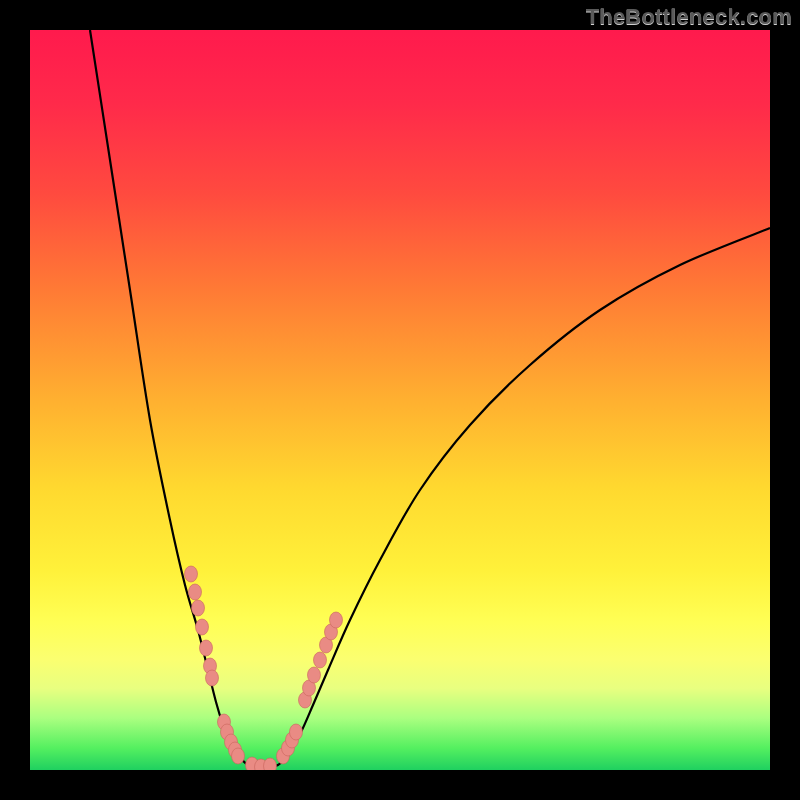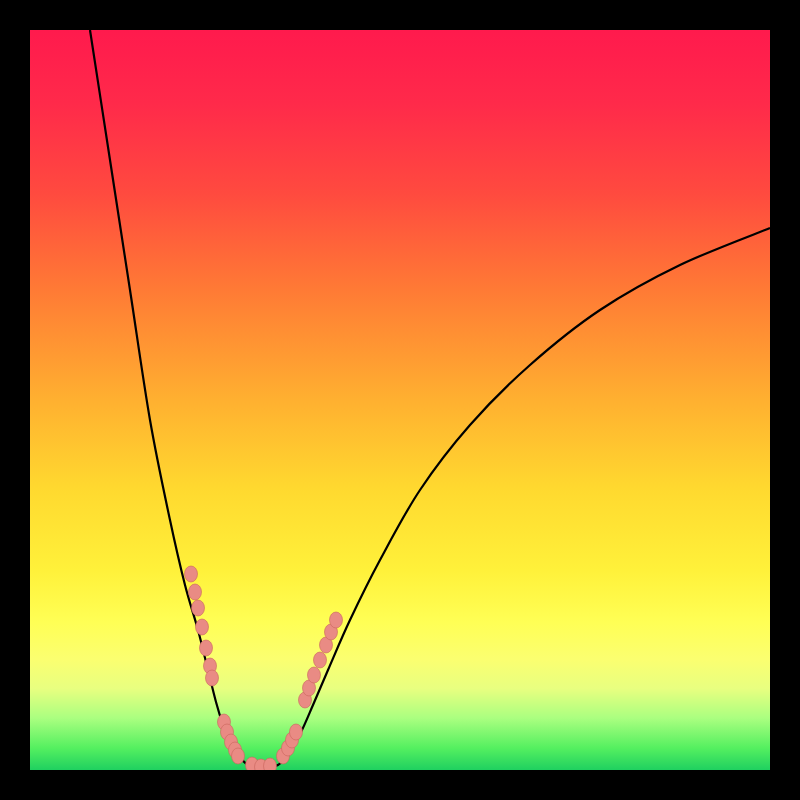--- a/index.html
+++ b/index.html
@@ -61,20 +61,21 @@
     font-weight: 600;
     color: #5a5a5a;
     text-shadow: 0 1px 0 #d0d0d0;
     letter-spacing: 0.2px;
   }
 </style>
 </head>
 <body>
 
 <div class="frame">
+  <div class="watermark">TheBottleneck.com</div>
   <div class="plot">
     <div class="gradient"></div>
     <svg class="curve" viewBox="0 0 740 740" preserveAspectRatio="none">
       <path id="curve-path" d="M 60 0 C 63.333333333333336 21.666666666666668, 73.33333333333333 86.66666666666666, 80 130 C 86.66666666666667 173.33333333333334, 93.33333333333333 216.66666666666666, 100 260 C 106.66666666666667 303.3333333333333, 113.33333333333333 351.6666666666667, 120 390 C 126.66666666666667 428.3333333333333, 134.16666666666666 462.5, 140 490 C 145.83333333333334 517.5, 150.33333333333334 536.6666666666666, 155 555 C 159.66666666666666 573.3333333333334, 164.16666666666666 585.8333333333334, 168 600 C 171.83333333333334 614.1666666666666, 175 628, 178 640 C 181 652, 183.5 662.8333333333334, 186 672 C 188.5 681.1666666666666, 190.83333333333334 688.6666666666666, 193 695 C 195.16666666666666 701.3333333333334, 197.16666666666666 705.8333333333334, 199 710 C 200.83333333333334 714.1666666666666, 202.5 717.3333333333334, 204 720 C 205.5 722.6666666666666, 206.66666666666666 724.3333333333334, 208 726 C 209.33333333333334 727.6666666666666, 210.33333333333334 728.5, 212 730 C 213.66666666666666 731.5, 215.83333333333334 733.8333333333334, 218 735 C 220.16666666666666 736.1666666666666, 222.5 736.5, 225 737 C 227.5 737.5, 230.5 738, 233 738 C 235.5 738, 237.5 737.5, 240 737 C 242.5 736.5, 245.5 736.5, 248 735 C 250.5 733.5, 252.5 731.1666666666666, 255 728 C 257.5 724.8333333333334, 260.1666666666667 720.6666666666666, 263 716 C 265.8333333333333 711.3333333333334, 268.6666666666667 706.8333333333334, 272 700 C 275.3333333333333 693.1666666666666, 278.6666666666667 685, 283 675 C 287.3333333333333 665, 291.8333333333333 654.1666666666666, 298 640 C 304.1666666666667 625.8333333333334, 311.3333333333333 608.3333333333334, 320 590 C 328.6666666666667 571.6666666666666, 338.3333333333333 551.6666666666666, 350 530 C 361.6666666666667 508.3333333333333, 375 482.5, 390 460 C 405 437.5, 421.6666666666667 415.8333333333333, 440 395 C 458.3333333333333 374.1666666666667, 478.3333333333333 354.1666666666667, 500 335 C 521.6666666666666 315.8333333333333, 545 296.6666666666667, 570 280 C 595 263.3333333333333, 621.6666666666666 248.66666666666666, 650 235 C 678.3333333333334 221.33333333333334, 725 204.16666666666666, 740 198" fill="none" stroke="#000" stroke-width="2.2"></path>
       <g id="dots">
           <ellipse cx="161" cy="544" rx="6.5" ry="8" fill="#e98b84" stroke="#c9655c" stroke-width="0.6"></ellipse>
           <ellipse cx="165" cy="562" rx="6.5" ry="8" fill="#e98b84" stroke="#c9655c" stroke-width="0.6"></ellipse>
           <ellipse cx="168" cy="578" rx="6.5" ry="8" fill="#e98b84" stroke="#c9655c" stroke-width="0.6"></ellipse>
           <ellipse cx="172" cy="597" rx="6.5" ry="8" fill="#e98b84" stroke="#c9655c" stroke-width="0.6"></ellipse>
           <ellipse cx="176" cy="618" rx="6.5" ry="8" fill="#e98b84" stroke="#c9655c" stroke-width="0.6"></ellipse>

